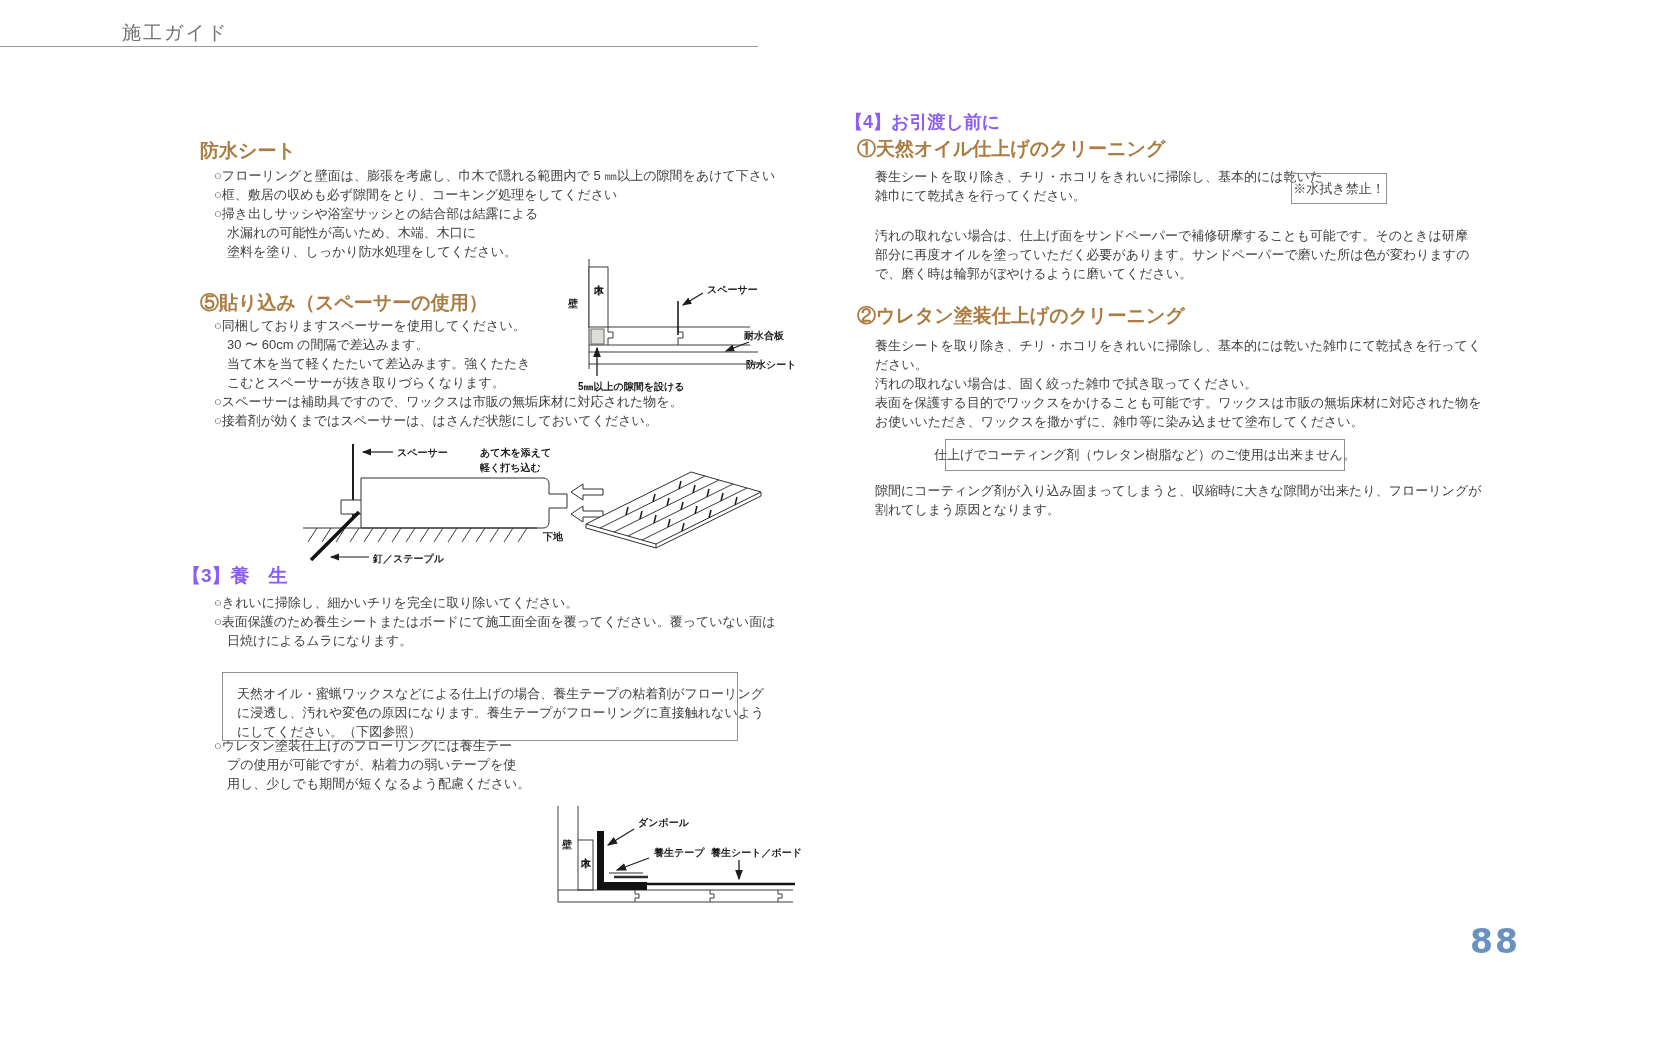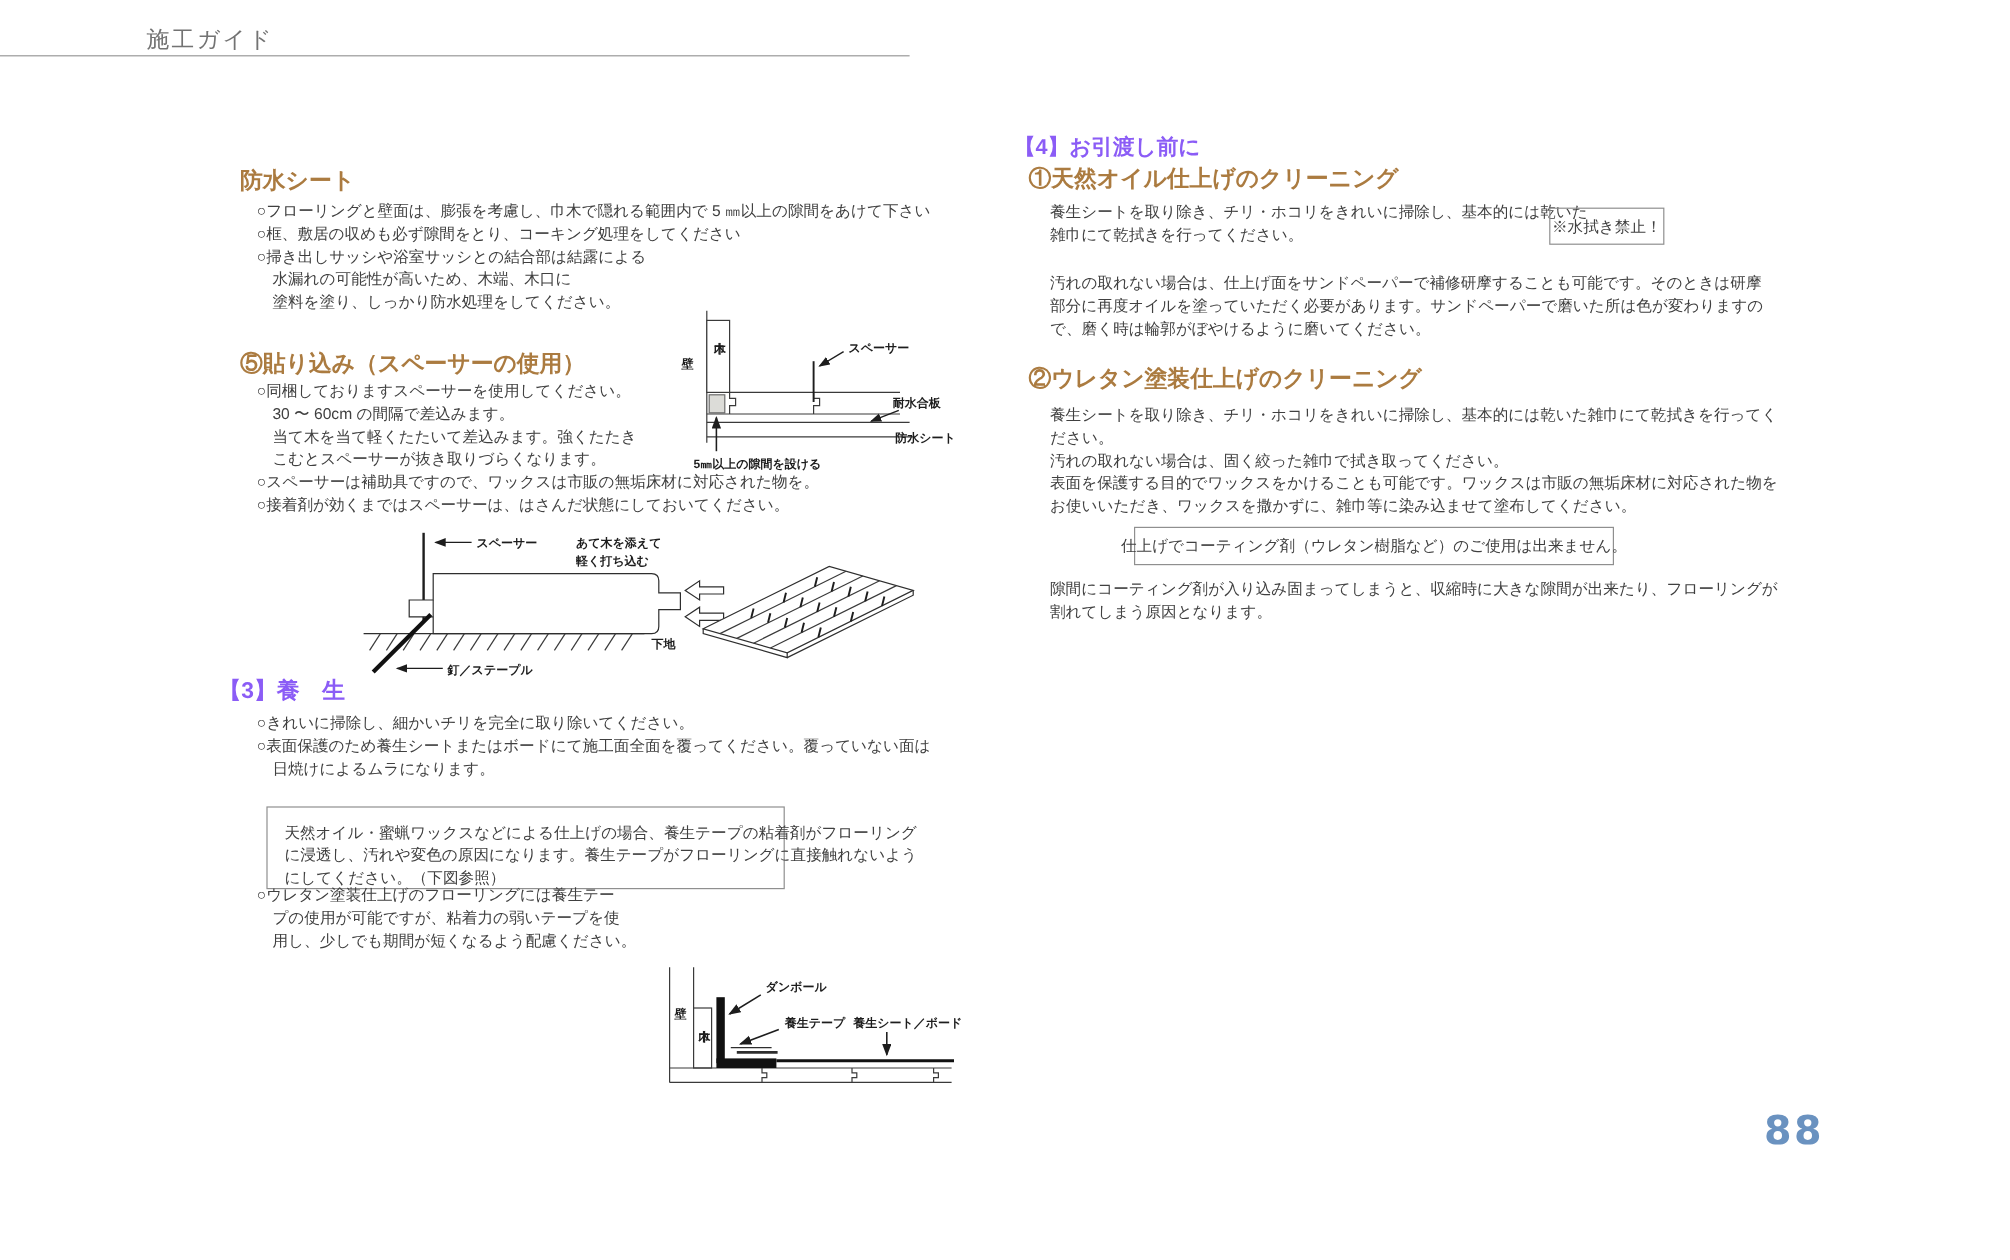--- a/index.html
+++ b/index.html
@@ -149,21 +149,21 @@
   </g>
 </svg>
 
 <div class="abs h-dark" style="left:182px;top:563px">【3】養　生</div>
 <div class="abs" style="left:214px;top:593px">
   <div class="ln">○きれいに掃除し、細かいチリを完全に取り除いてください。</div>
   <div class="ln">○表面保護のため養生シートまたはボードにて施工面全面を覆ってください。覆っていない面は</div>
   <div class="ln">　日焼けによるムラになります。</div>
 </div>
 
-<div class="abs notebox" style="left:222px;top:672px;width:432px;height:69px">
+<div class="abs notebox" style="left:222px;top:672px;width:516px;height:69px">
   <div class="ln">天然オイル・蜜蝋ワックスなどによる仕上げの場合、養生テープの粘着剤がフローリング</div>
   <div class="ln">に浸透し、汚れや変色の原因になります。養生テープがフローリングに直接触れないよう</div>
   <div class="ln">にしてください。（下図参照）</div>
 </div>
 
 <div class="abs" style="left:214px;top:736px">
   <div class="ln">○ウレタン塗装仕上げのフローリングには養生テー</div>
   <div class="ln">　プの使用が可能ですが、粘着力の弱いテープを使</div>
   <div class="ln">　用し、少しでも期間が短くなるよう配慮ください。</div>
 </div>

